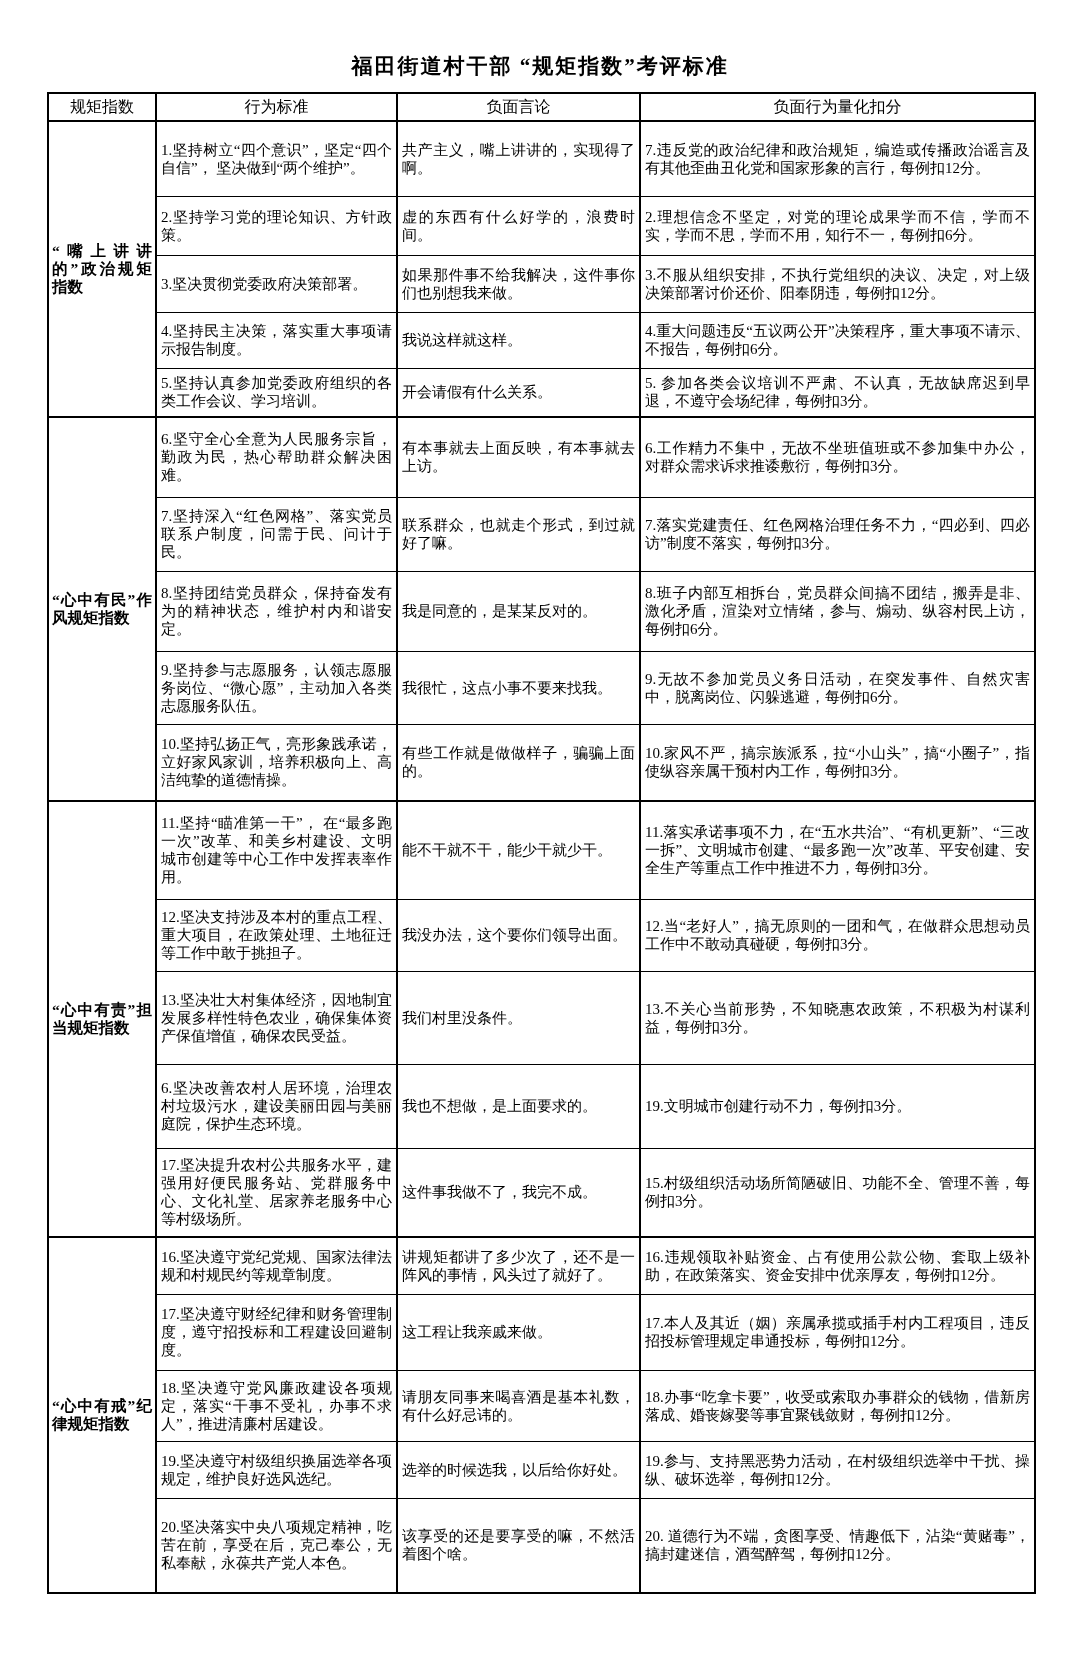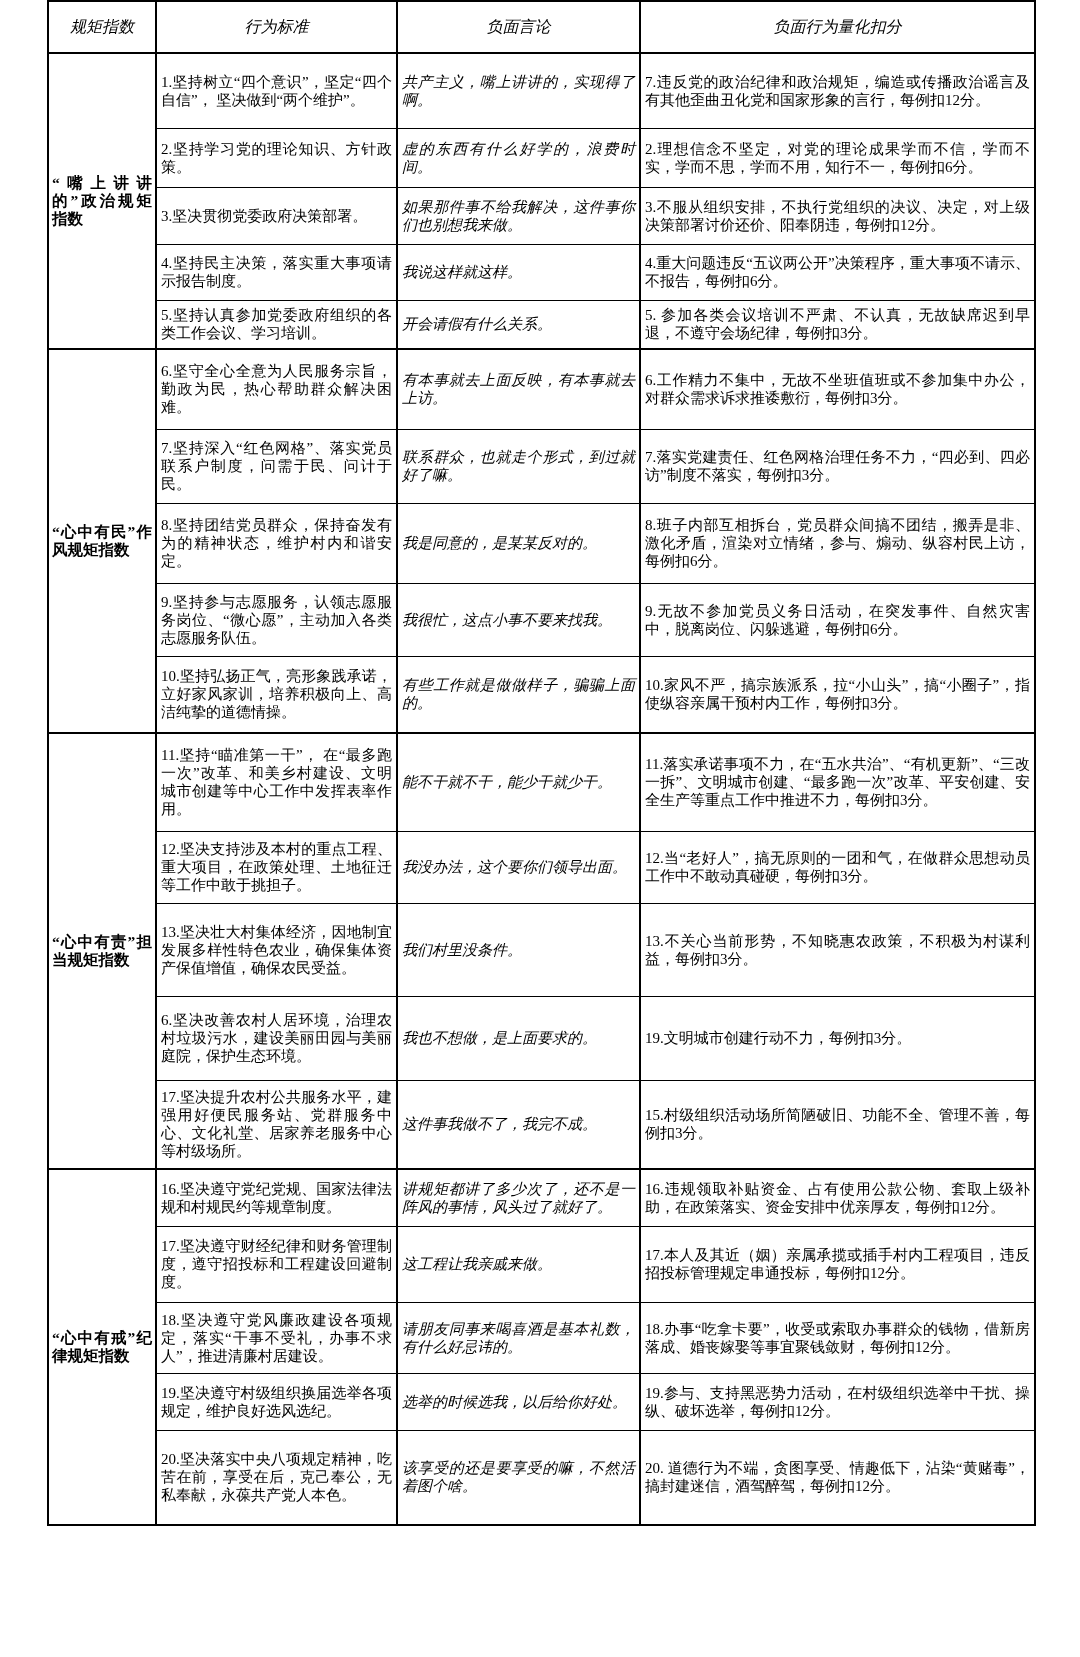--- a/index.html
+++ b/index.html
@@ -26,38 +26,38 @@
     border-left-width:2px;border-right-width:2px;
     padding:1px 4px;
     font-size:15px;line-height:18px;
     vertical-align:middle;
     overflow:hidden;
     word-break:break-all;
   }
   .grid thead th{
     font-weight:normal;font-size:16px;text-align:center;
     border-bottom-width:2px;border-top-width:2px;
-    padding:16px;
-    font-style:italic;
+    padding:4px;
   }
   tr.gtop td{border-top-width:2px;}
   td.grp{
     font-weight:bold;font-size:15.5px;
     text-align:justify;text-align-last:left;
     padding:0 3px;
     vertical-align:middle;
   }
   td.beh{text-align:justify;}
-  td.rem{text-align:justify;font-style:italic;}
+  td.rem{text-align:justify;}
   td.ded{text-align:justify;}
 </style>
 </head>
 <body>
 
 <div class="page">
+  <h1 class="title">福田街道村干部 “规矩指数”考评标准</h1>
 
   <table class="grid">
     <colgroup>
       <col style="width:108px">
         <col style="width:241px">
         <col style="width:243px">
         <col style="width:395px">
     </colgroup>
     <thead>
       <tr style="height:23px">

